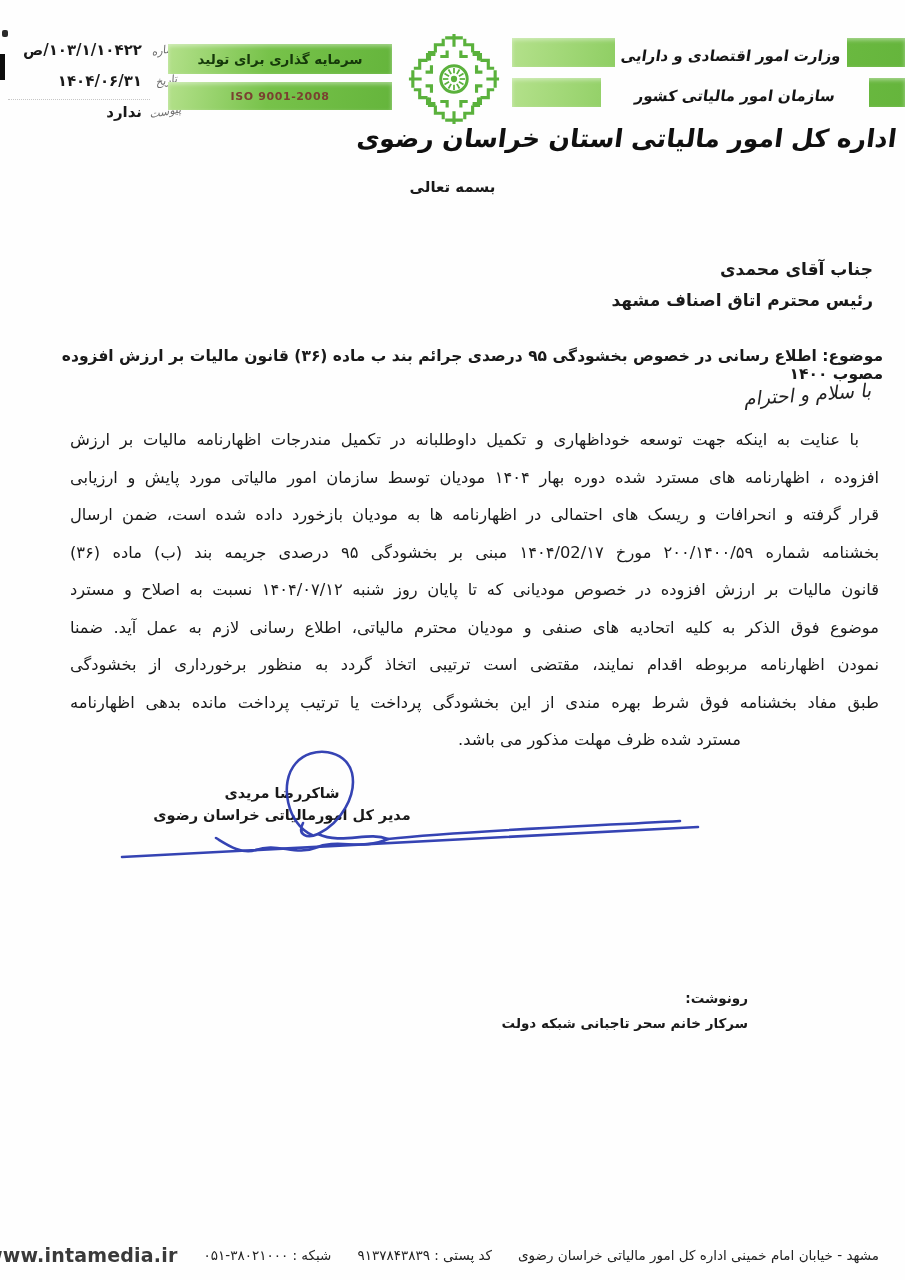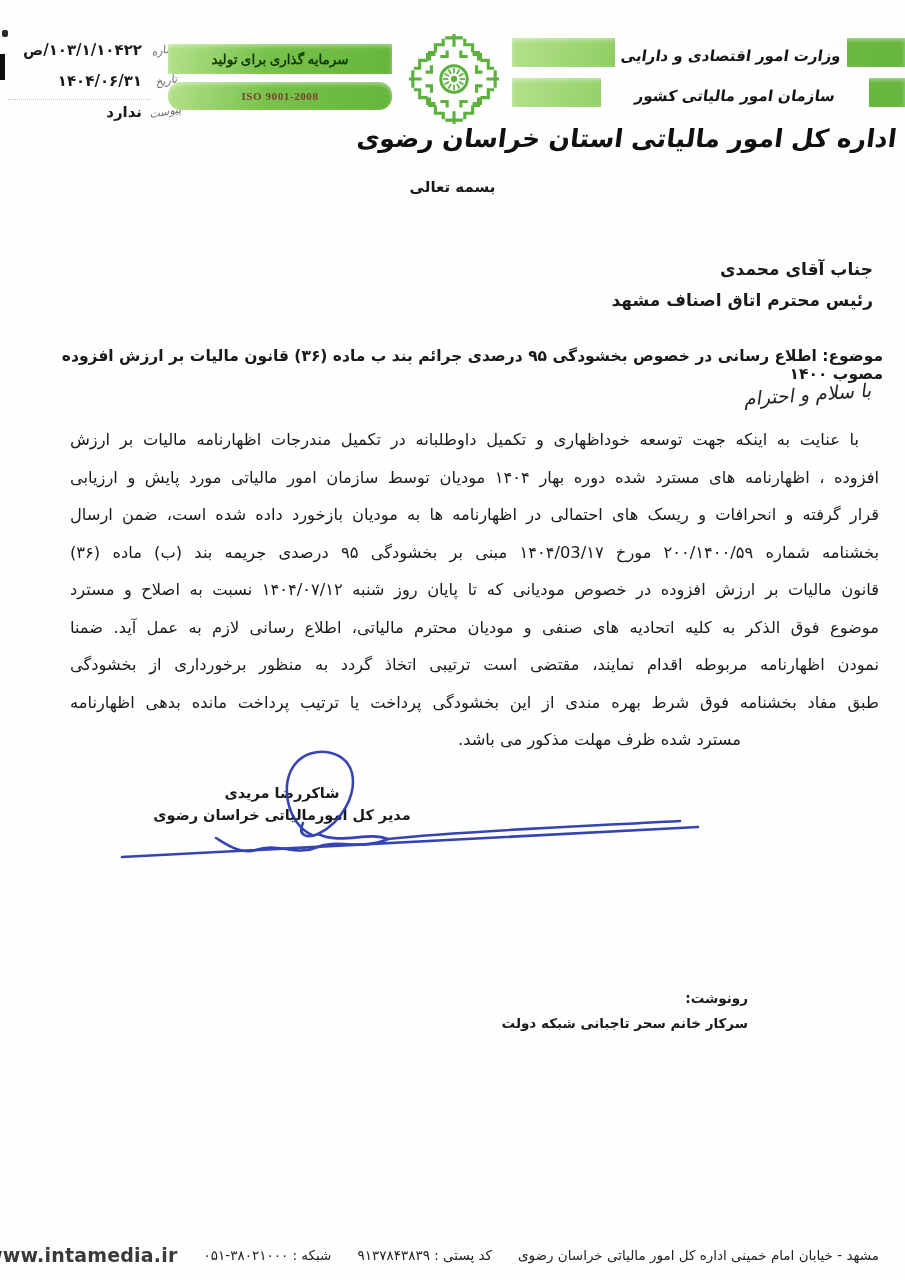--- a/index.html
+++ b/index.html
@@ -13,25 +13,25 @@
   .meta-row{display:flex;align-items:center;height:31px;gap:10px;justify-content:flex-start;}
   .meta-label{font-size:11px;color:#6d6d6d;width:30px;flex:0 0 30px;transform:rotate(-10deg) skewX(-14deg);text-align:center;}
   .meta-value{font-weight:bold;font-size:15px;letter-spacing:.3px;}
   .bidi-ltr{direction:ltr;unicode-bidi:bidi-override;}
   .dotted-line{position:absolute;left:8px;top:99px;width:142px;border-top:1px dotted #c6c6c6;}
   .scan-mark-a{position:absolute;left:0;top:54px;width:5px;height:26px;background:#0d0d0d;}
   .scan-mark-b{position:absolute;left:2px;top:30px;width:6px;height:7px;background:#2a2a2a;border-radius:2px;}
   
   .gbar{background:linear-gradient(100deg,var(--bar-green-light,#b4e18b) 0%,var(--bar-green,#77c24a) 45%,var(--bar-green-deep,#65b53c) 100%);
         box-shadow:inset 0 2px 4px rgba(255,255,255,.45);}
-  .banner-left{position:absolute;left:168px;top:44px;width:224px;font-family:Liberation Serif, serif;}
+  .banner-left{position:absolute;left:168px;top:44px;width:224px;}
   .banner-slogan{height:30px;display:flex;align-items:center;justify-content:center;
                  font-size:13.5px;font-weight:bold;color:var(--banner-text,#15380a);}
   .banner-iso{height:28px;margin-top:8px;display:flex;align-items:center;justify-content:center;
-              font-size:11px;font-weight:bold;color:var(--iso-text,#7a4030);letter-spacing:.6px;direction:ltr;border-radius:13px;}
+              font-size:11px;font-weight:bold;color:var(--iso-text,#7a4030);letter-spacing:.6px;direction:ltr;}
   .banner-right{position:absolute;left:512px;top:38px;width:393px;}
   .rbar{height:29px;position:relative;}
   .rbar + .rbar{margin-top:11px;}
   .rwin{position:absolute;top:-3px;bottom:-9px;background:#fefefe;display:flex;align-items:center;justify-content:center;}
   .rwin-1{right:58px;width:232px;}
   .rwin-2{right:36px;width:268px;}
   .callig{transform:skewX(-8deg);font-weight:600;color:#151515;white-space:nowrap;}
   .rwin-1 .callig{font-size:15px;}
   .rwin-2 .callig{font-size:15px;}
   
@@ -146,21 +146,21 @@
   </div>
 
   <div class="subject">موضوع: اطلاع رسانی در خصوص بخشودگی ۹۵ درصدی جرائم بند ب ماده (۳۶) قانون مالیات بر ارزش افزوده مصوب ۱۴۰۰</div>
 
   <div class="salutation">با سلام و احترام</div>
 
   <div class="body">
     <div class="bline first">با عنایت به اینکه جهت توسعه خوداظهاری و تکمیل داوطلبانه در تکمیل مندرجات اظهارنامه مالیات بر ارزش</div>
     <div class="bline">افزوده ، اظهارنامه های مسترد شده دوره بهار ۱۴۰۴ مودیان توسط سازمان امور مالیاتی مورد پایش و ارزیابی</div>
     <div class="bline">قرار گرفته و انحرافات و ریسک های احتمالی در اظهارنامه ها به مودیان بازخورد داده شده است، ضمن ارسال</div>
-    <div class="bline">بخشنامه شماره ۲۰۰/۱۴۰۰/۵۹ مورخ ۱۴۰۴/03/۱۷ مبنی بر بخشودگی ۹۵ درصدی جریمه بند (ب) ماده (۳۶)</div>
+    <div class="bline">بخشنامه شماره ۲۰۰/۱۴۰۰/۵۹ مورخ ۱۴۰۴/02/۱۷ مبنی بر بخشودگی ۹۵ درصدی جریمه بند (ب) ماده (۳۶)</div>
     <div class="bline">قانون مالیات بر ارزش افزوده در خصوص مودیانی که تا پایان روز شنبه ۱۴۰۴/۰۷/۱۲ نسبت به اصلاح و مسترد</div>
     <div class="bline">موضوع فوق الذکر به کلیه اتحادیه های صنفی و مودیان محترم مالیاتی، اطلاع رسانی لازم به عمل آید. ضمنا</div>
     <div class="bline">نمودن اظهارنامه مربوطه اقدام نمایند، مقتضی است ترتیبی اتخاذ گردد به منظور برخورداری از بخشودگی</div>
     <div class="bline">طبق مفاد بخشنامه فوق شرط بهره مندی از این بخشودگی پرداخت یا ترتیب پرداخت مانده بدهی اظهارنامه</div>
     <div class="bline last">مسترد شده ظرف مهلت مذکور می باشد.</div>
   </div>
 
   <div class="sig-text">
     <div>شاکررضا مریدی</div>
     <div>مدیر کل امورمالیاتی خراسان رضوی</div>

